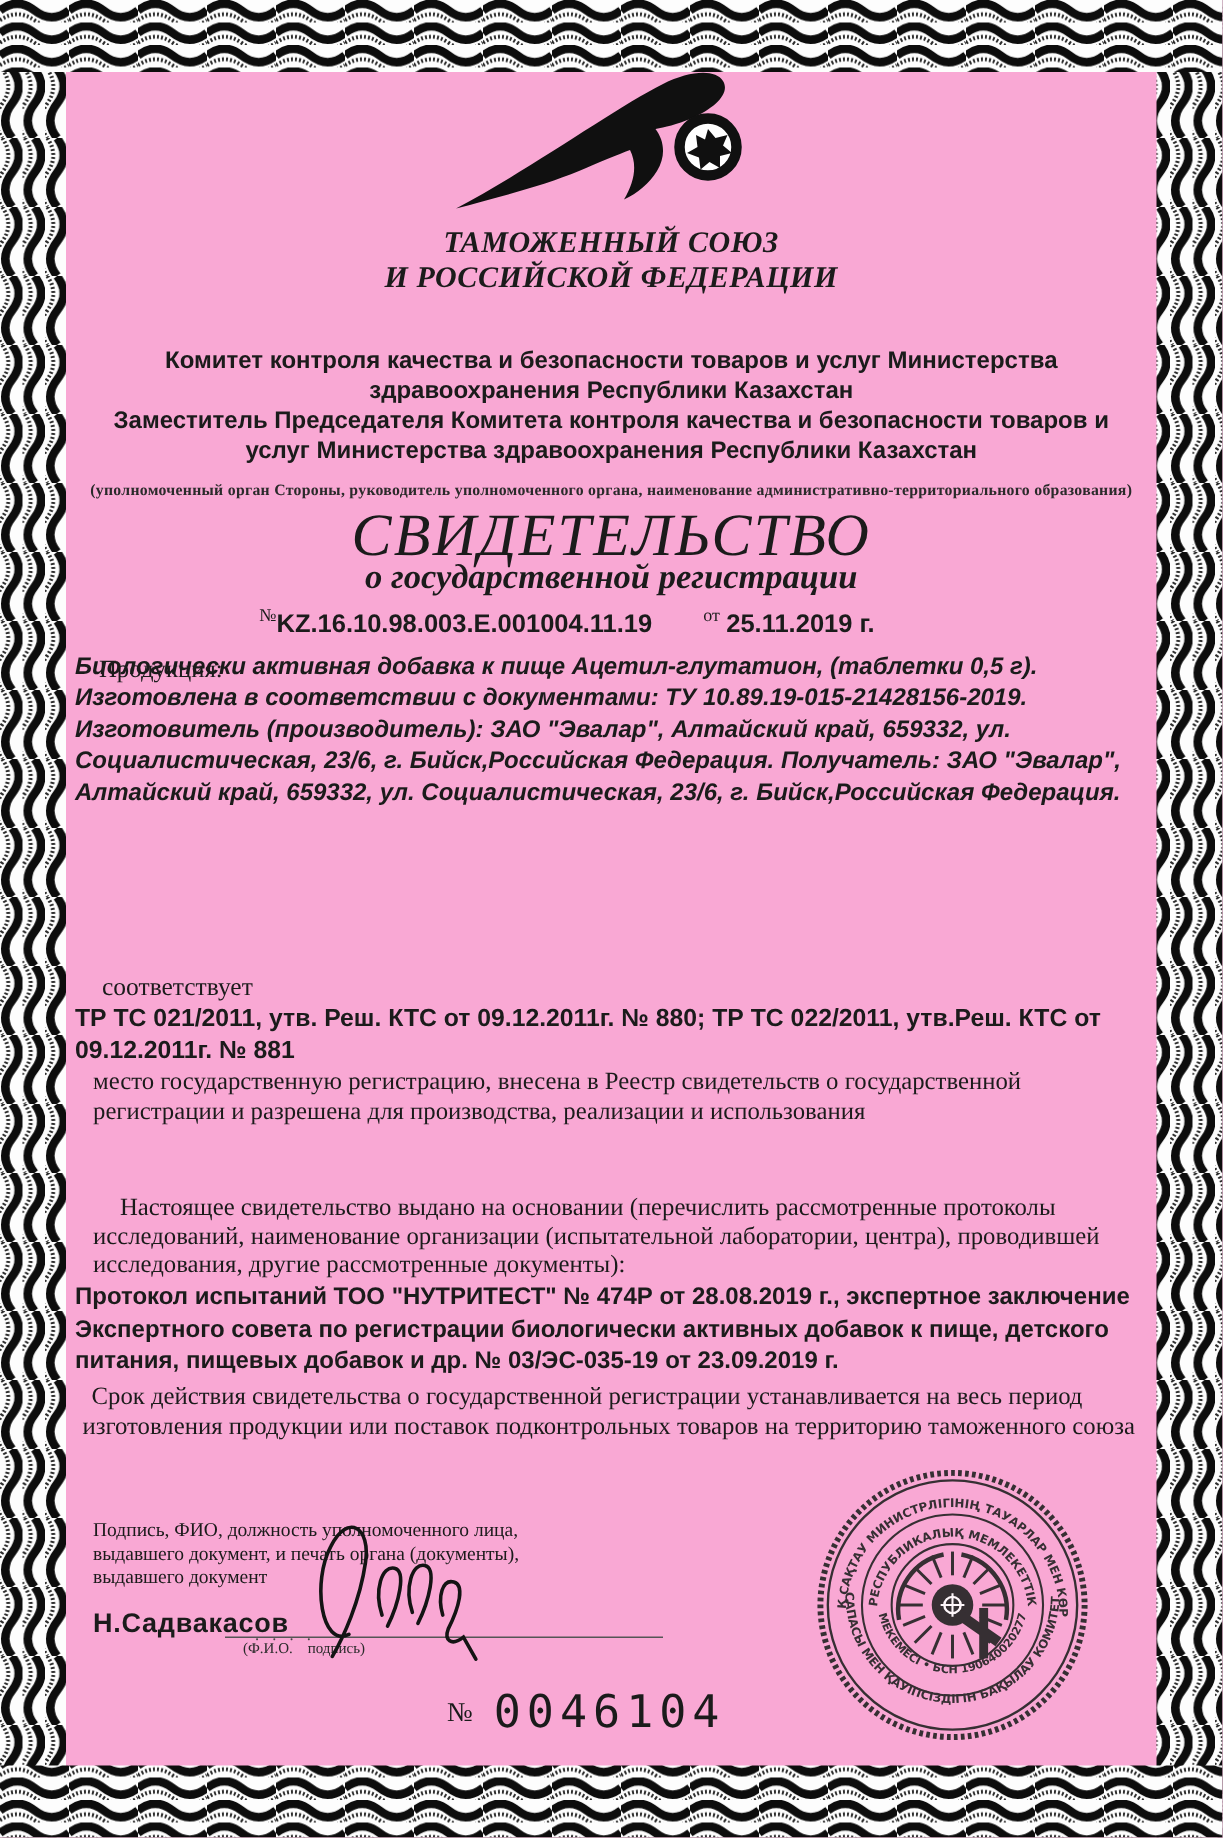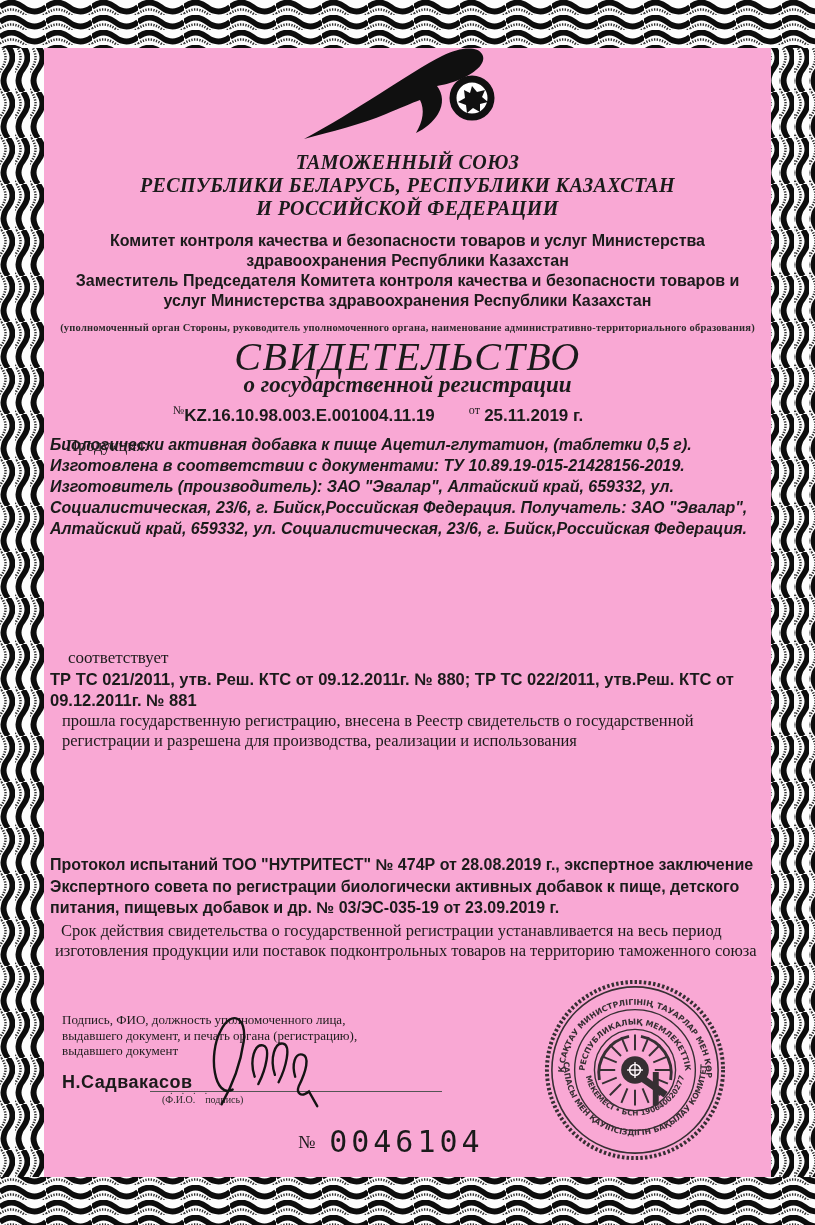--- a/index.html
+++ b/index.html
@@ -83,21 +83,20 @@
   </svg>
 
   <svg id="logo" class="abs" viewBox="0 0 218 102" aria-hidden="true">
     <path fill="#101010" d="M4 97 C55 70 110 30 142 14 C160 5 177 4 182 12 C187 20 177 30 161 37 C151 41 143 43 137 44 C143 52 144 62 138 72 C133 80 125 87 116 91 C123 79 125 68 120 58 C112 61 100 66 86 72 C62 82 30 90 4 97 Z"></path>
     <circle cx="172" cy="56" r="19" fill="#ffffff" stroke="#101010" stroke-width="7"></circle>
     <path fill="#101010" d="M172 44 l5 6 8 -2 -3 7 6 5 -8 2 0 8 -7 -4 -6 5 -1 -8 -8 -3 7 -4 -1 -8 6 3 z"></path>
   </svg>
 
   <div class="abs union ctr">
     <div>ТАМОЖЕННЫЙ СОЮЗ</div>
-    <div>РЕСПУБЛИКИ БЕЛАРУСЬ, РЕСПУБЛИКИ КАЗАХСТАН</div>
     <div>И РОССИЙСКОЙ ФЕДЕРАЦИИ</div>
   </div>
 
   <div class="abs authority ctr sans">
     <div>Комитет контроля качества и безопасности товаров и услуг Министерства здравоохранения Республики Казахстан</div>
     <div>Заместитель Председателя Комитета контроля качества и безопасности товаров и услуг Министерства здравоохранения Республики Казахстан</div>
   </div>
 
   <div id="cap1" class="abs cap ctr">(уполномоченный орган Стороны, руководитель уполномоченного органа, наименование административно-территориального образования)</div>
 
@@ -106,29 +105,30 @@
 
   <div id="numline" class="abs ctr">
     <span class="lab">№</span><span class="val">KZ.16.10.98.003.E.001004.11.19</span><span class="lab date-lab">от</span> <span class="val">25.11.2019 г.</span>
   </div>
 
   <div id="prod-label" class="abs">Продукция:</div>
   <div id="prod-desc" class="abs sans">Биологически активная добавка к пище Ацетил-глутатион, (таблетки 0,5 г). Изготовлена в соответствии с документами: ТУ 10.89.19-015-21428156-2019. Изготовитель (производитель): ЗАО "Эвалар", Алтайский край, 659332, ул. Социалистическая, 23/6, г. Бийск,Российская Федерация.  Получатель: ЗАО "Эвалар", Алтайский край, 659332, ул. Социалистическая, 23/6, г. Бийск,Российская Федерация.</div>
 
   <div id="conforms" class="abs">соответствует</div>
   <div id="regs" class="abs sans">ТР ТС 021/2011, утв. Реш. КТС от 09.12.2011г. № 880; ТР ТС 022/2011, утв.Реш. КТС от 09.12.2011г. № 881</div>
-  <div id="registration" class="abs">прошла государственную регистрацию, внесена в Реестр свидетельств о государственной регистрации и разрешена для производства, реализации и использования</div>
+  <div id="registration" class="abs">место государственную регистрацию, внесена в Реестр свидетельств о государственной регистрации и разрешена для производства, реализации и использования</div>
 
+  <div id="basis-intro" class="abs">Настоящее свидетельство выдано на основании (перечислить рассмотренные протоколы исследований, наименование организации  (испытательной лаборатории, центра), проводившей исследования, другие рассмотренные документы):</div>
   <div id="basis-docs" class="abs sans">Протокол испытаний ТОО "НУТРИТЕСТ" № 474Р от 28.08.2019 г., экспертное заключение Экспертного совета по регистрации биологически активных добавок к пище, детского питания, пищевых добавок и др. № 03/ЭС-035-19 от 23.09.2019 г.</div>
 
   <div id="validity" class="abs">Срок действия свидетельства о государственной регистрации устанавливается на весь период изготовления продукции или поставок подконтрольных товаров на территорию таможенного союза</div>
 
   <div id="sig-cap" class="abs">
     <div>Подпись, ФИО,  должность уполномоченного лица,</div>
-    <div>выдавшего документ, и печать органа (регистрацию),</div>
+    <div>выдавшего документ, и печать органа (документы),</div>
     <div>выдавшего документ</div>
   </div>
   <div id="sig-name" class="abs sans b">Н.Садвакасов</div>
   <div id="sig-dots" class="abs">. . . .</div>
   <div id="sig-line" class="abs"></div>
   <div id="fio-cap" class="abs">(Ф.И.О.    подпись)</div>
 
   <svg id="scribble" class="abs" viewBox="0 0 125 112" aria-hidden="true">
     <g fill="none" stroke="#141414" stroke-width="2.6" stroke-linecap="round">
       <path d="M30 86 C10 96 3 48 17 22 C29 -2 46 8 42 34 C38 62 26 88 18 102"></path>

